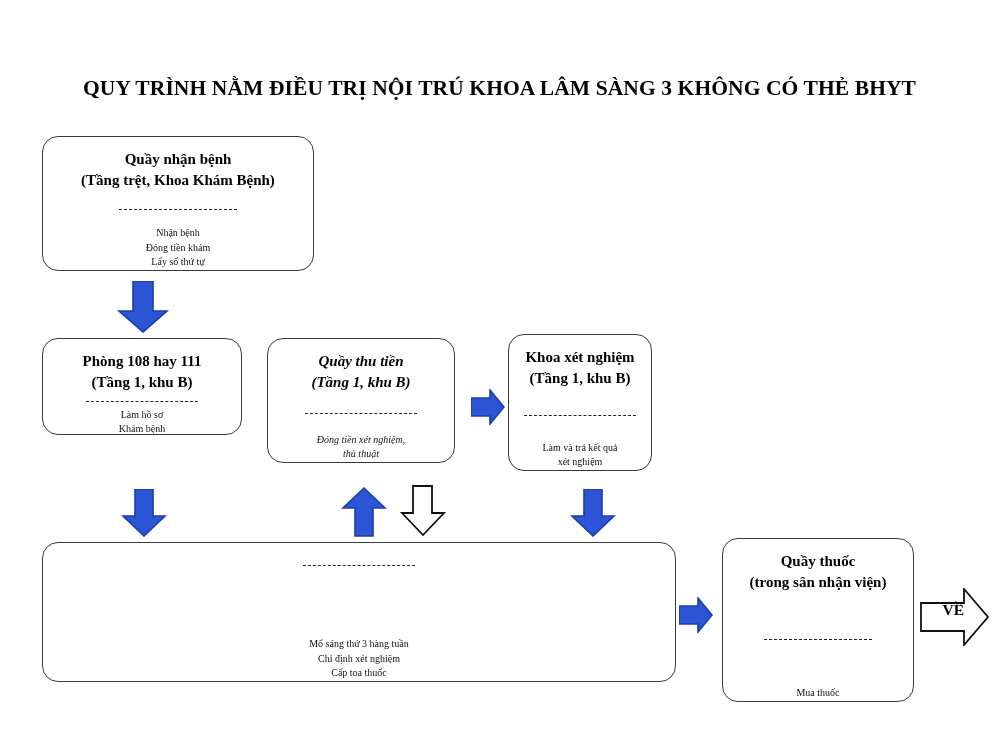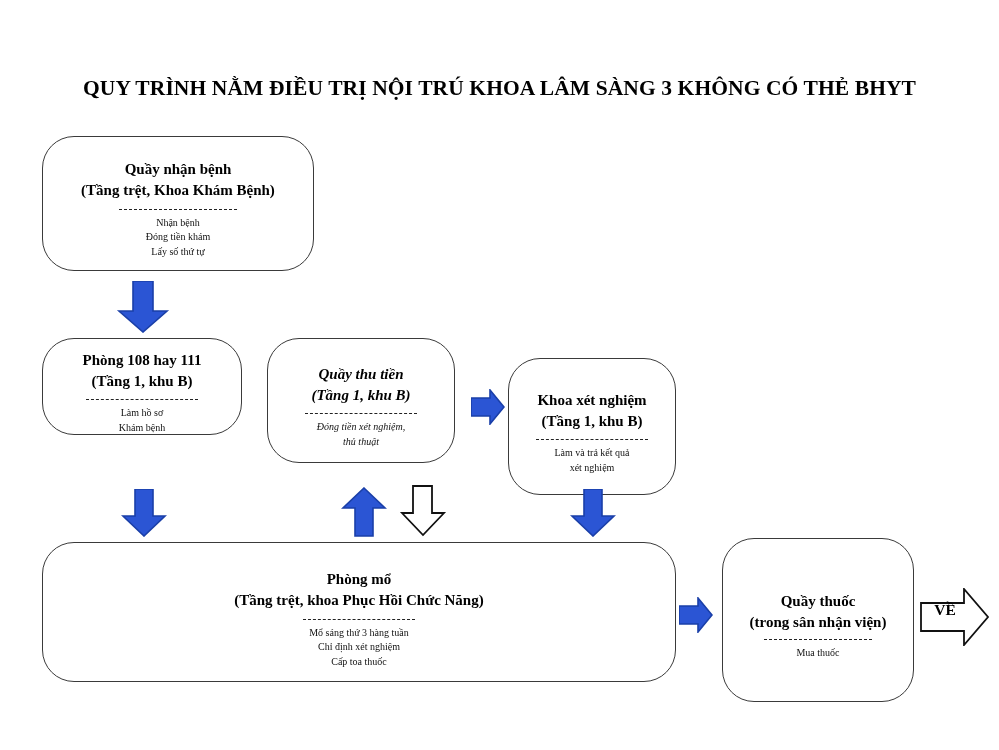--- a/index.html
+++ b/index.html
@@ -33,25 +33,25 @@
     letter-spacing: 0.1px;
     white-space: nowrap;
     color: #000000;
   }
 
   .node {
     position: absolute;
     box-sizing: border-box;
     background: #ffffff;
     border: 1.4px solid #3a3a3a;
-    border-radius: 32px;
+    border-radius: 16px;
     display: flex;
     flex-direction: column;
     align-items: center;
-    justify-content: center;
+    justify-content: space-between;
     padding-top: 12px;
     overflow: hidden;
   }
 
   .node-head {
     text-align: center;
     font-weight: bold;
     font-size: 15px;
     line-height: 1.42;
     color: #000000;
@@ -72,21 +72,21 @@
     line-height: 1.47;
     color: #111111;
     padding: 0 8px;
   }
   .node-body .ln { display: block; white-space: nowrap; }
 
   
   #node-reception   { left: 42px;  top: 136px; width: 272px; height: 135px; }
   #node-room108     { left: 42px;  top: 338px; width: 200px; height: 97px; }
   #node-cashier     { left: 267px; top: 338px; width: 188px; height: 125px; font-style: italic; }
-  #node-lab         { left: 508px; top: 358px; width: 168px; height: 137px; }
+  #node-lab         { left: 508px; top: 334px; width: 144px; height: 137px; }
   #node-surgery     { left: 42px;  top: 542px; width: 634px; height: 140px; }
   #node-pharmacy    { left: 722px; top: 538px; width: 192px; height: 164px; }
 
   #node-surgery  { padding-top: 15px; }
   #node-surgery .sep { width: 112px; }
   #node-pharmacy .sep { width: 108px; margin-top: 6px; }
   #node-lab .sep { width: 112px; }
   #node-cashier .sep { width: 112px; }
   #node-room108 .sep { width: 112px; }
 
@@ -109,21 +109,21 @@
     position: absolute;
     left: 920px;
     top: 588px;
     line-height: 0;
   }
   #arrow-exit .exit-label {
     position: absolute;
     left: 6px;
     top: 14px;
     width: 38px;
-    text-align: center;
+    text-align: right;
     font-weight: bold;
     font-size: 15.5px;
     font-family: "Liberation Serif", "DejaVu Serif", serif;
     color: #000000;
     line-height: 1;
   }
 </style>
 </head>
 <body>
 
@@ -210,24 +210,20 @@
     </svg>
   </div>
 
   <div class="arrow" id="arrow-lab-to-surgery">
     <svg width="52" height="48" viewBox="0 0 52 48">
       <polygon points="17,0 35,0 35,27 47,27 26,47 5,27 17,27" fill="#2B55D4" stroke="#1A3FA8" stroke-width="1.6"></polygon>
     </svg>
   </div>
 
   <div class="node" id="node-surgery">
-    <div class="node-head">
-      <span class="ln">Phòng mổ</span>
-      <span class="ln">(Tầng trệt, khoa Phục Hồi Chức Năng)</span>
-    </div>
     <div class="sep"></div>
     <div class="node-body">
       <span class="ln">Mổ sáng thứ 3 hàng tuần</span>
       <span class="ln">Chỉ định xét nghiệm</span>
       <span class="ln">Cấp toa thuốc</span>
     </div>
   </div>
 
   <div class="arrow" id="arrow-surgery-to-pharmacy">
     <svg width="34" height="36" viewBox="0 0 34 36">

